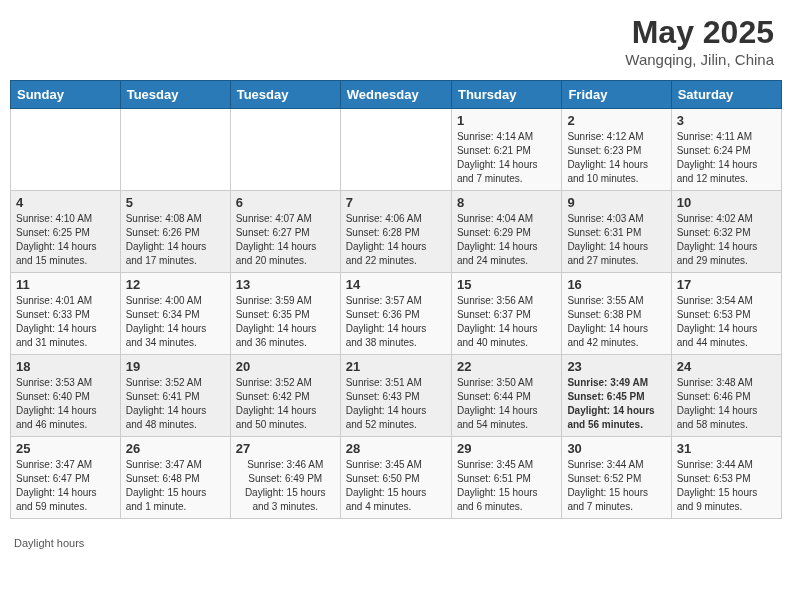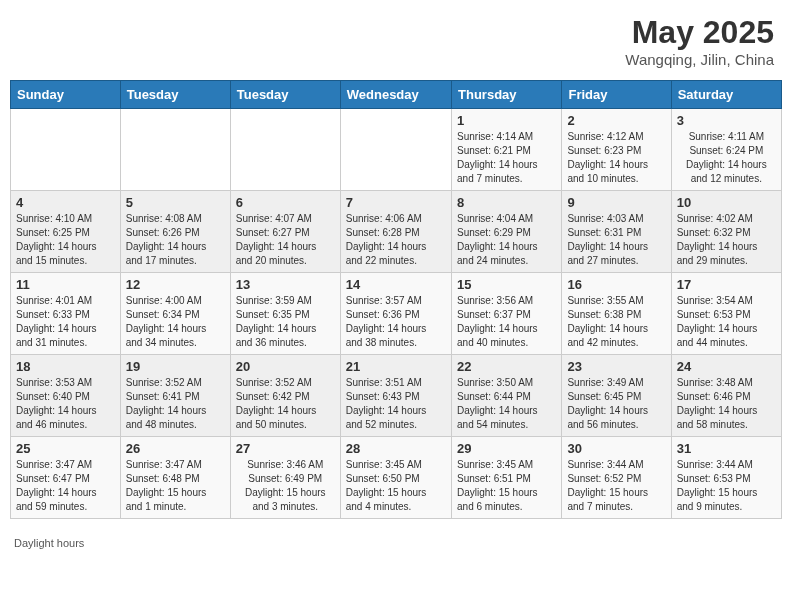--- a/index.html
+++ b/index.html
@@ -127,21 +127,21 @@
         </td>
         <td>
           <span class="day-number">2</span>
           <div class="day-info" style="white-space: pre-line;">Sunrise: 4:12 AM
 Sunset: 6:23 PM
 Daylight: 14 hours
 and 10 minutes.</div>
         </td>
         <td>
           <span class="day-number">3</span>
-          <div class="day-info" style="white-space: pre-line; text-align: center;">Sunrise: 4:11 AM
+          <div class="day-info" style="white-space: pre-line;">Sunrise: 4:11 AM
 Sunset: 6:24 PM
 Daylight: 14 hours
 and 12 minutes.</div>
         </td>
       </tr>
       <tr>
         <td>
           <span class="day-number">4</span>
           <div class="day-info" style="white-space: pre-line;">Sunrise: 4:10 AM
 Sunset: 6:25 PM
@@ -273,21 +273,21 @@
         </td>
         <td>
           <span class="day-number">22</span>
           <div class="day-info" style="white-space: pre-line;">Sunrise: 3:50 AM
 Sunset: 6:44 PM
 Daylight: 14 hours
 and 54 minutes.</div>
         </td>
         <td>
           <span class="day-number">23</span>
-          <div class="day-info" style="white-space: pre-line;">Sunrise: 3:49 AM
+          <div class="day-info" style="white-space: pre-line; font-weight: bold;">Sunrise: 3:49 AM
 Sunset: 6:45 PM
 Daylight: 14 hours
 and 56 minutes.</div>
         </td>
         <td>
           <span class="day-number">24</span>
           <div class="day-info" style="white-space: pre-line;">Sunrise: 3:48 AM
 Sunset: 6:46 PM
 Daylight: 14 hours
 and 58 minutes.</div>

